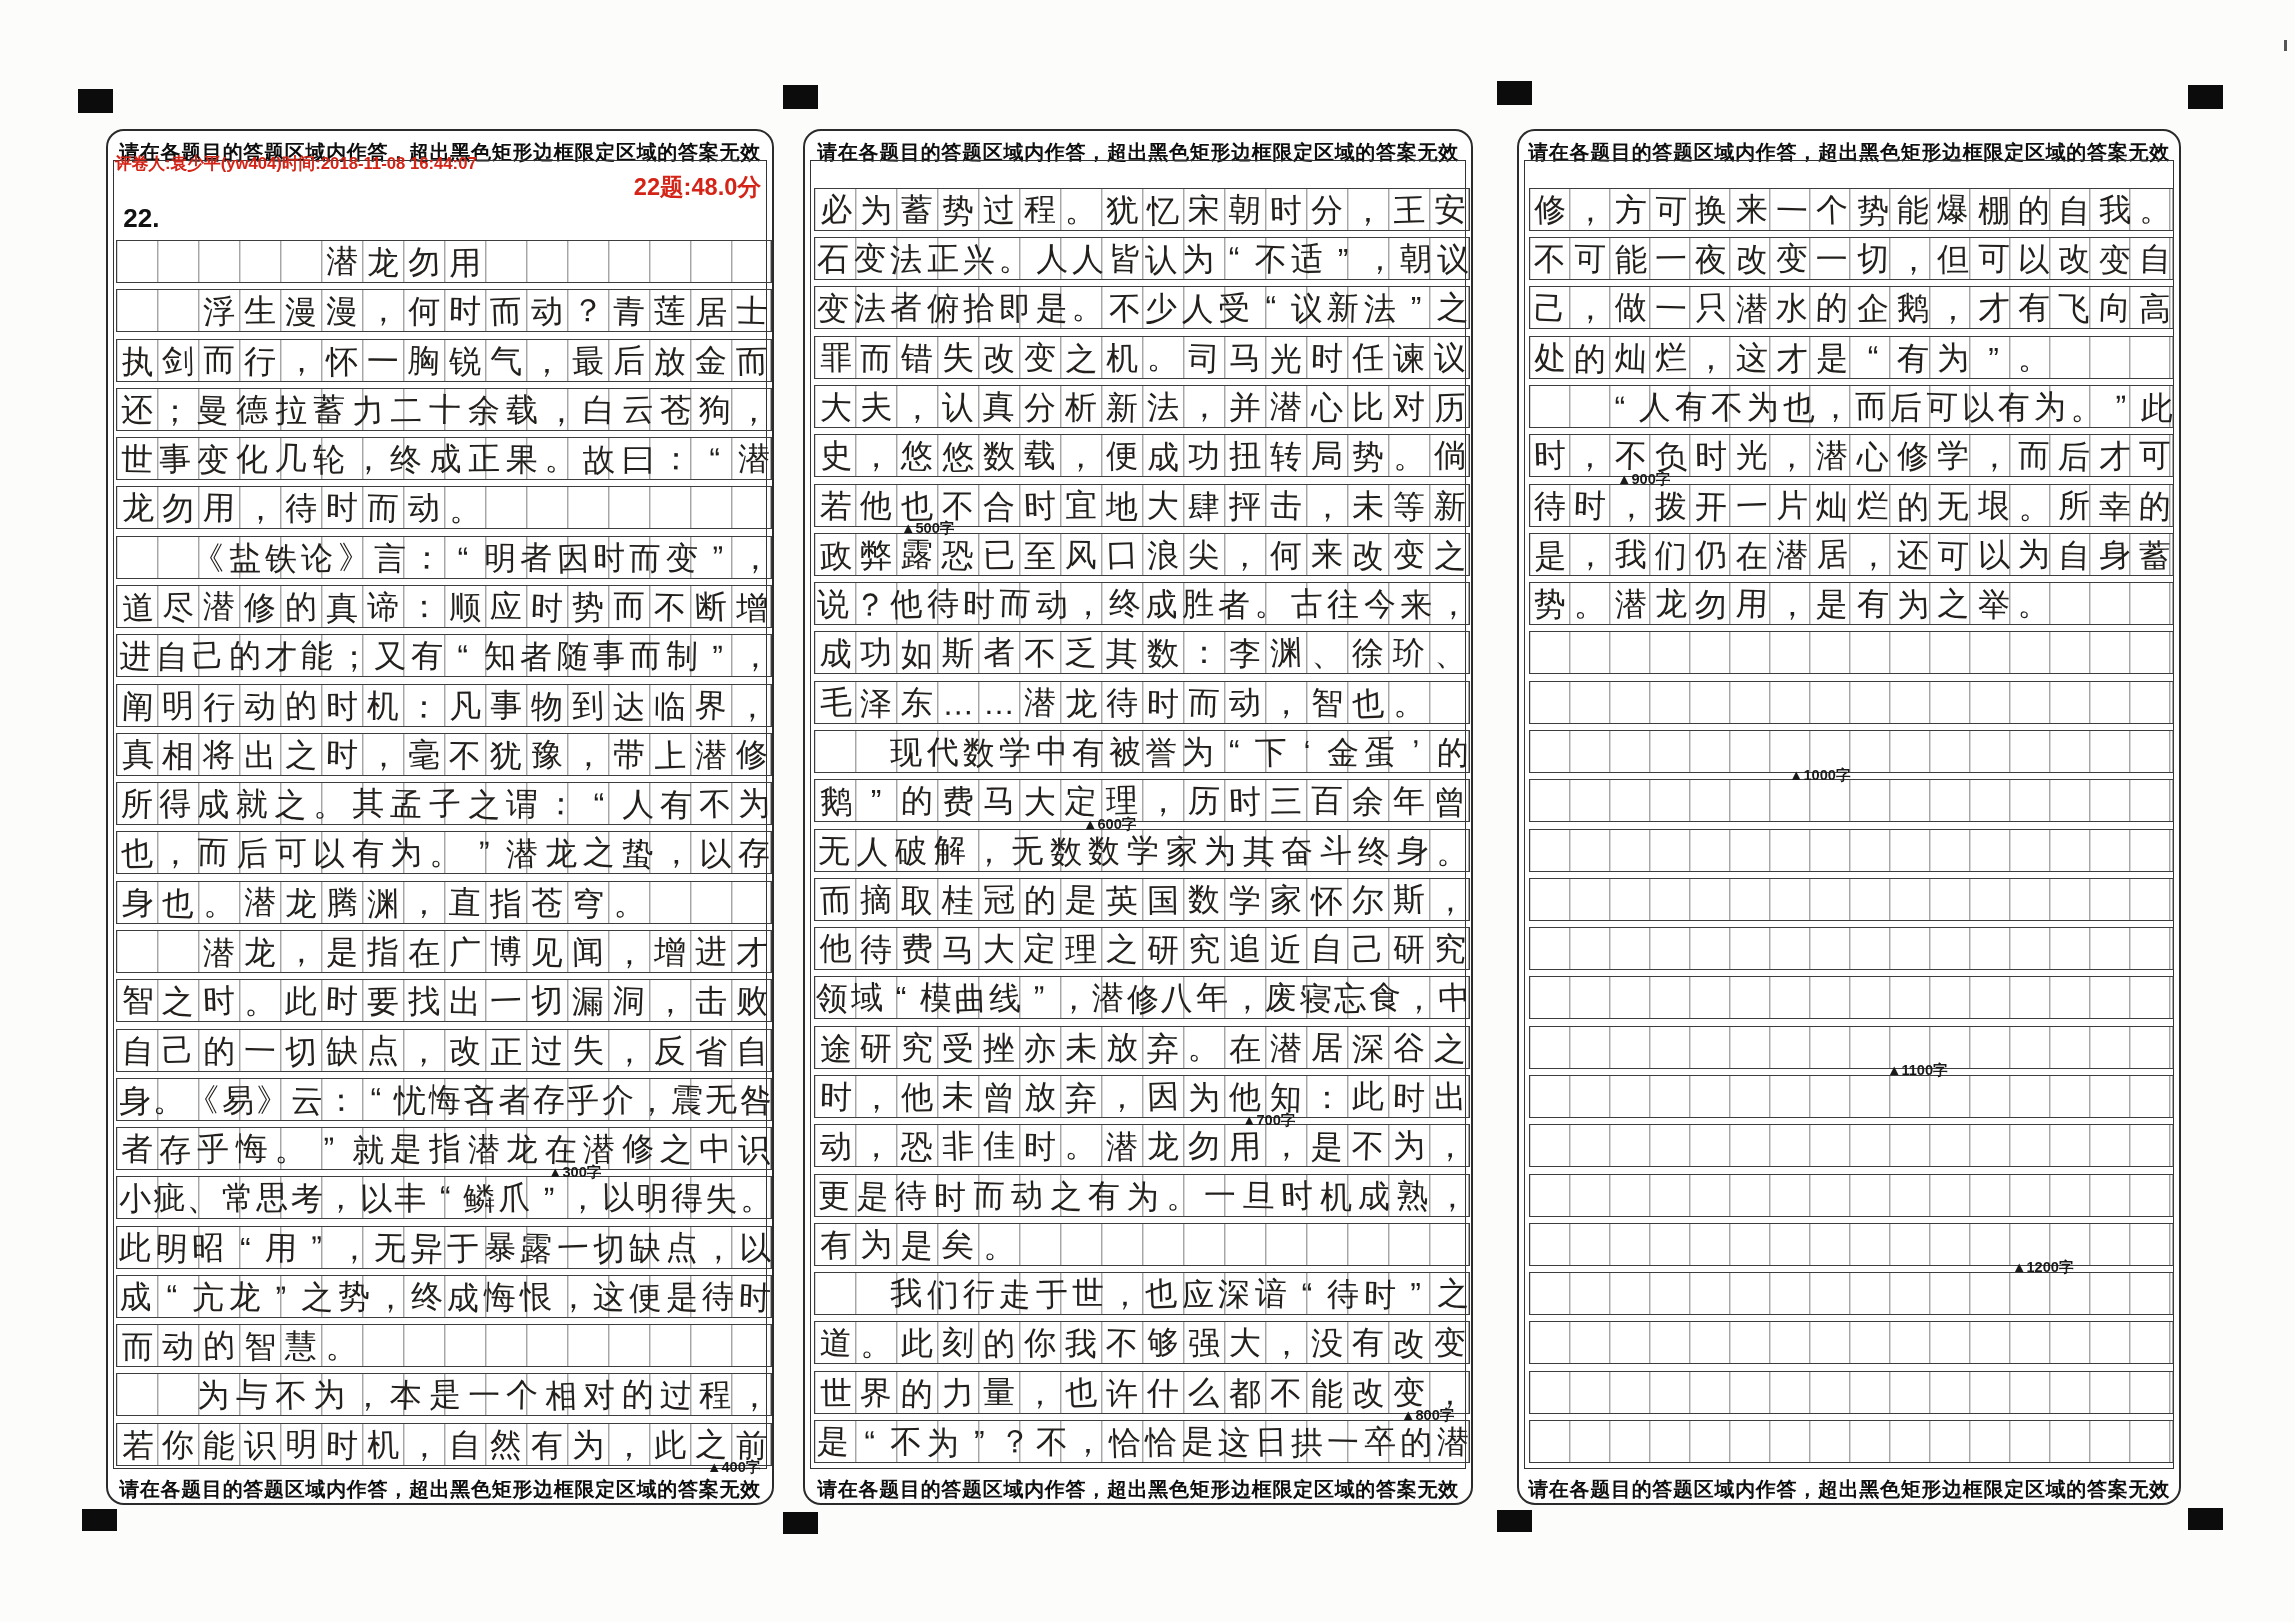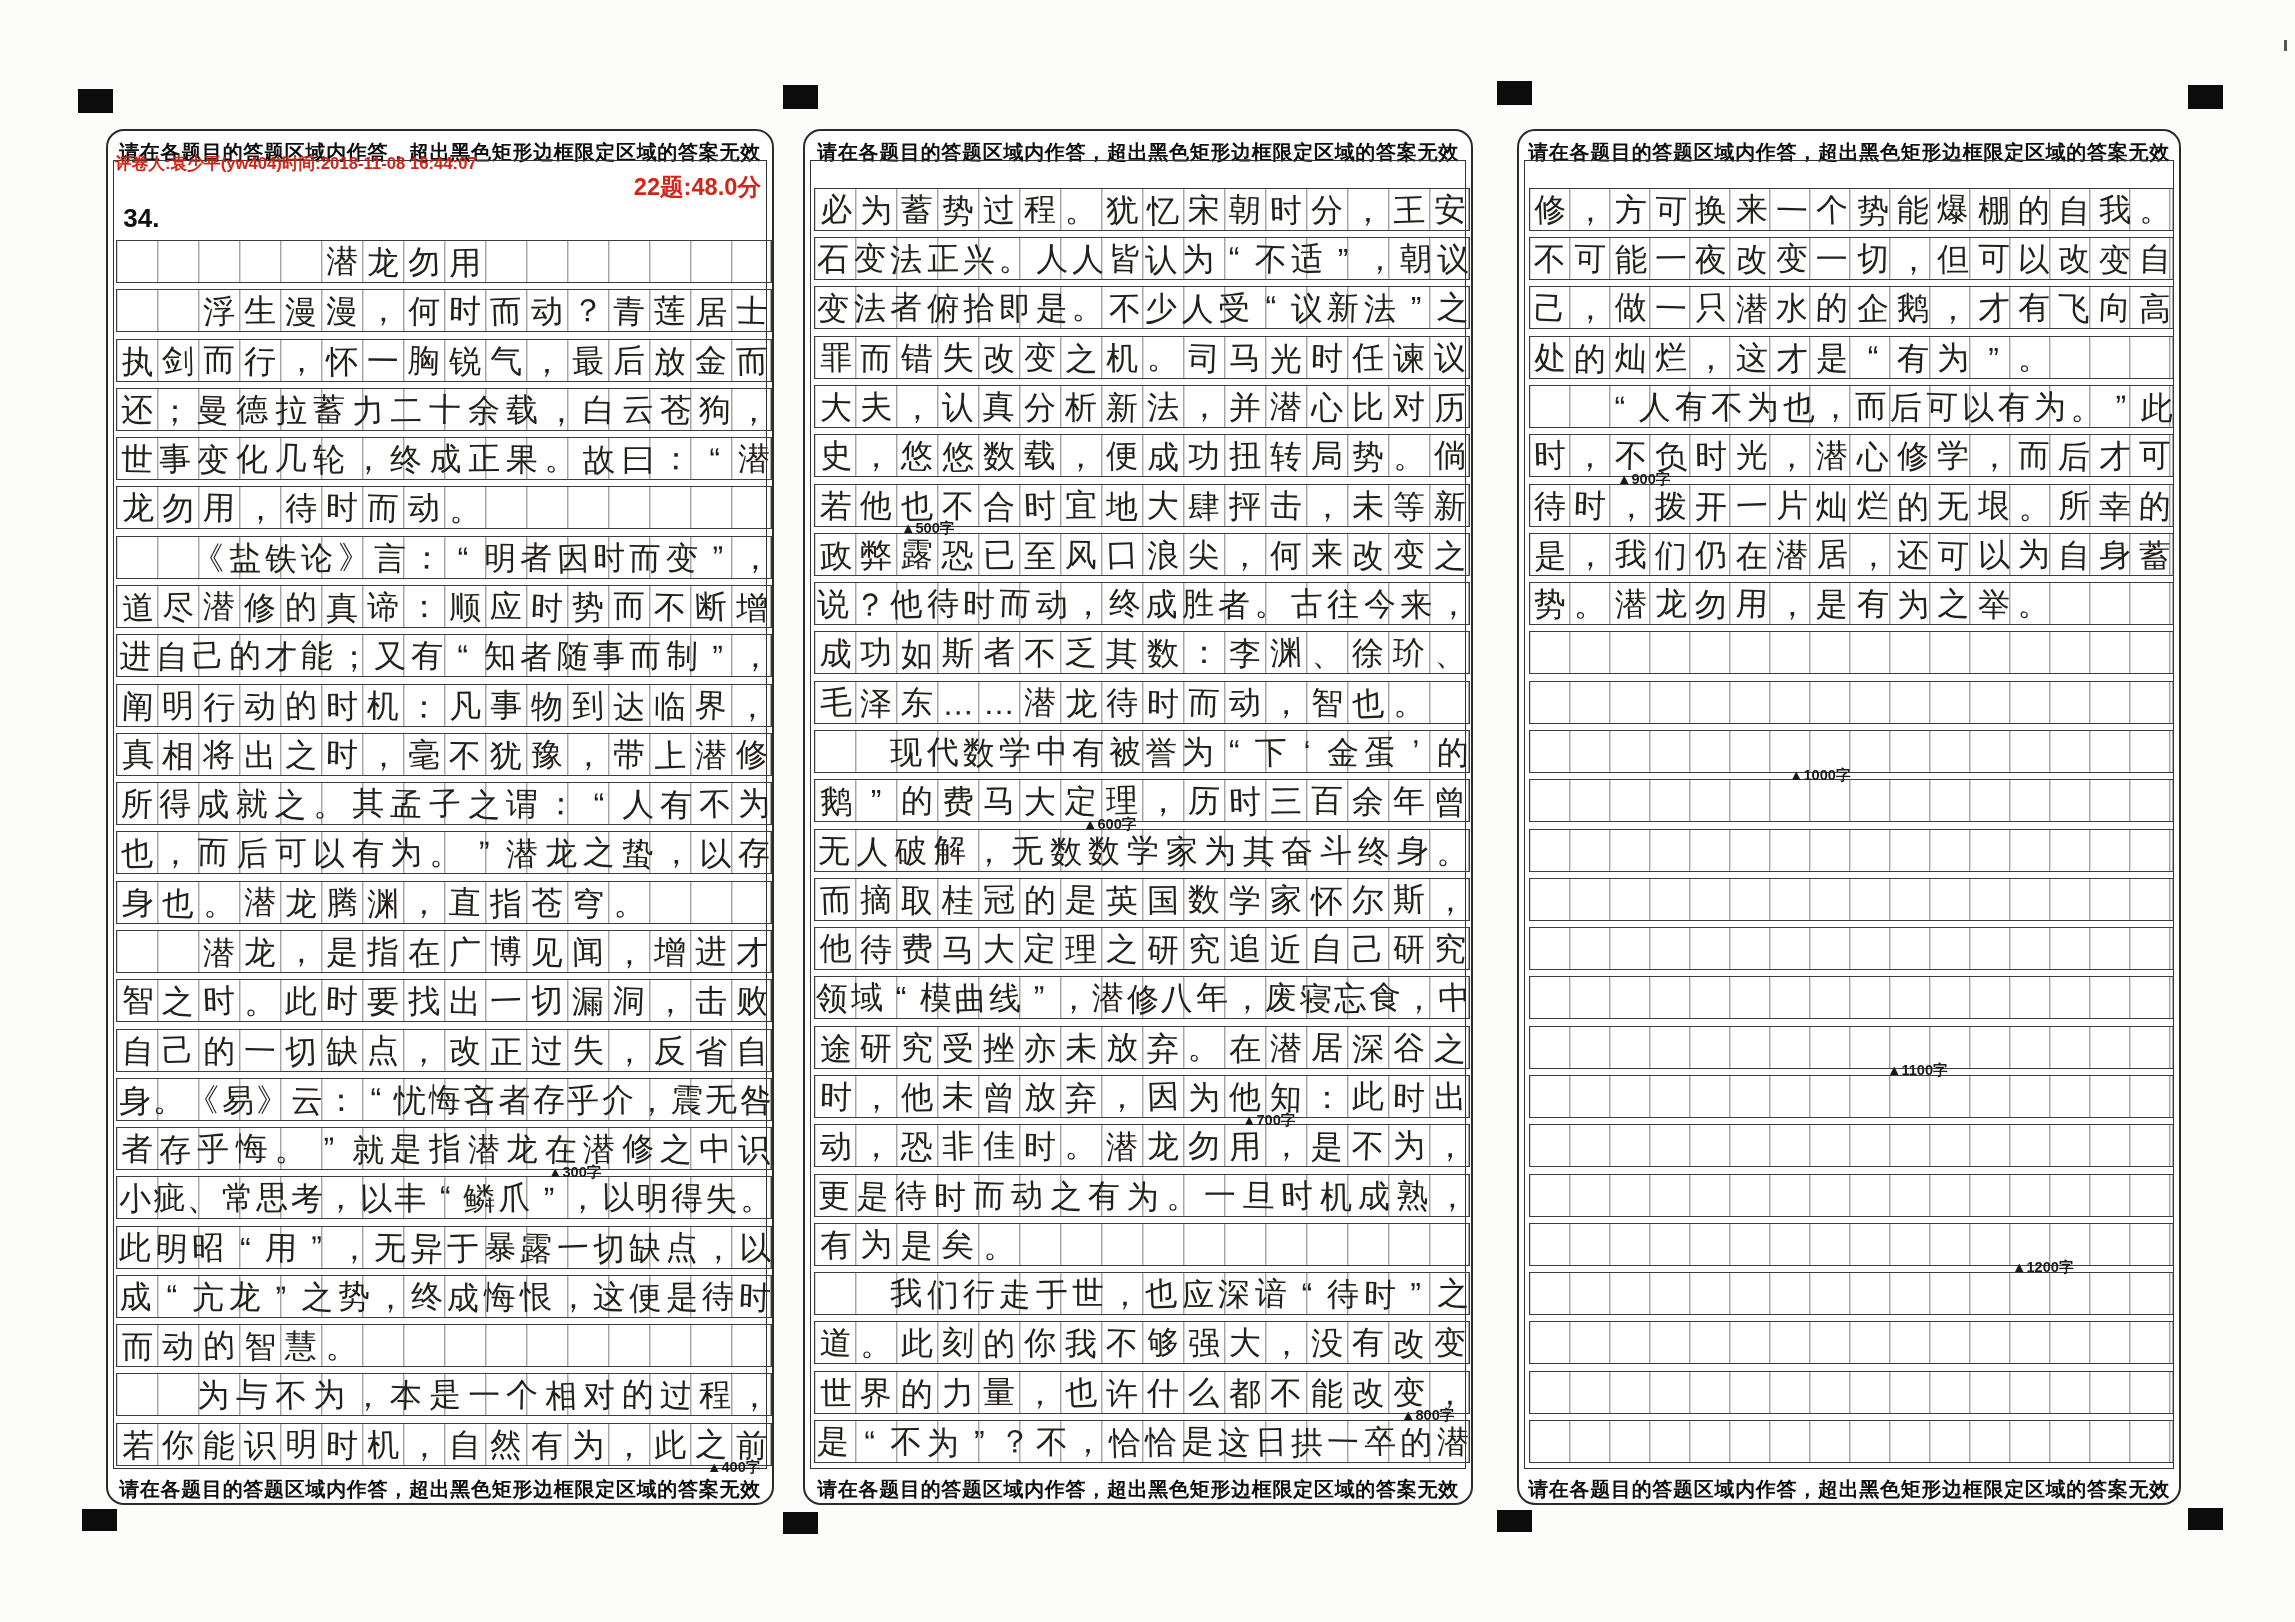--- a/index.html
+++ b/index.html
@@ -80,21 +80,21 @@
   <div class="regmark" style="left:783px;top:1512px;width:35px;height:22px;"></div>
   <div class="regmark" style="left:1497px;top:1510px;width:35px;height:22px;"></div>
   <div class="regmark" style="left:2188px;top:1508px;width:35px;height:22px;"></div>
   <div class="corner-tick" style="left:2284px;top:40px;width:2.8px;height:11px;"></div>
 
   <section class="panel panel-1">
     <div class="instr instr-top">请在各题目的答题区域内作答，超出黑色矩形边框限定区域的答案无效</div>
     <div class="answer-box"></div>
     <div class="grader-line">评卷人:袁少平(yw404)时间:2018-11-08 16:44:07</div>
     <div class="score">22题:48.0分</div>
-    <div class="qnum">34.</div>
+    <div class="qnum">22.</div>
     <div>
         <div class="grid-row" style="left: 8.3px; top: 109px; width: 656px; --cw: 41px;">
           <div class="hw-line">
             <span style="left: 20.5px; transform: translate(-50%, -52.2%) rotate(-2.1deg);">　</span>
             <span style="left: 61px; transform: translate(-50%, -48.9%) rotate(-0.7deg);">　</span>
             <span style="left: 102px; transform: translate(-50%, -51.1%) rotate(0.7deg);">　</span>
             <span style="left: 143px; transform: translate(-50%, -47.8%) rotate(2.1deg);">　</span>
             <span style="left: 184px; transform: translate(-50%, -50%) rotate(-1.4deg);">　</span>
             <span style="left: 225px; transform: translate(-50%, -52.2%) rotate(0deg);">潜</span>
             <span style="left: 266px; transform: translate(-50%, -48.9%) rotate(1.4deg);">龙</span>

